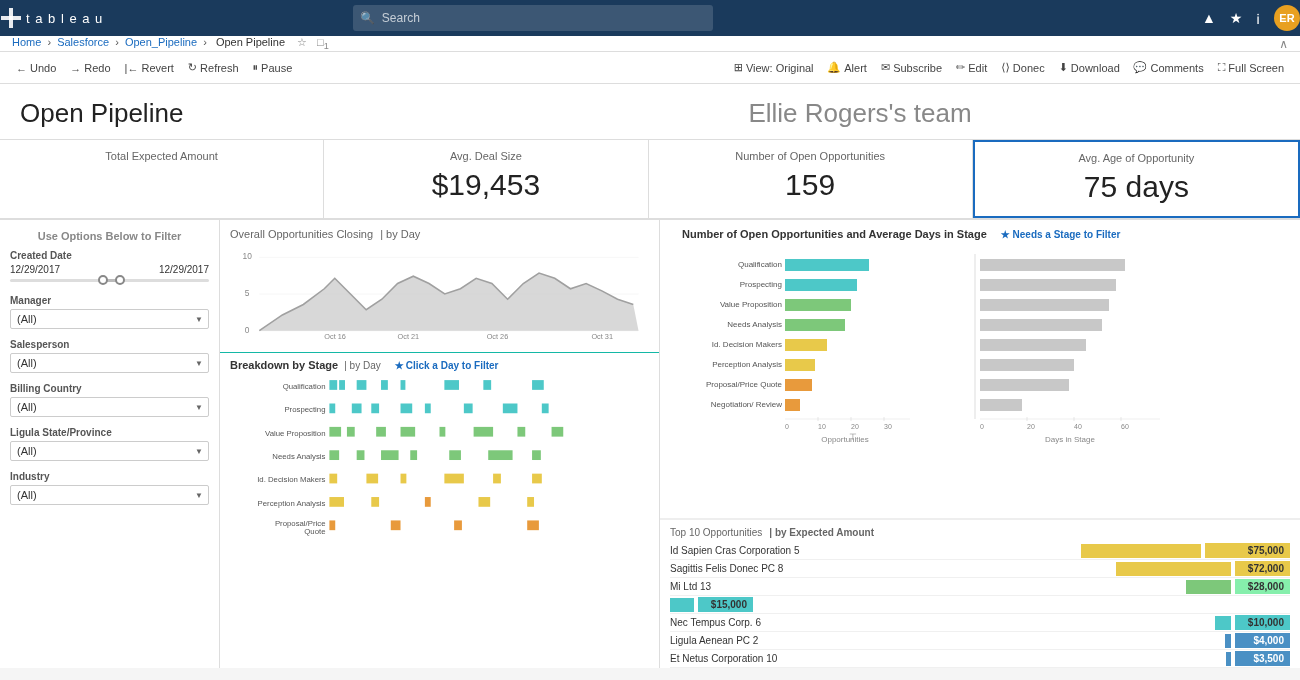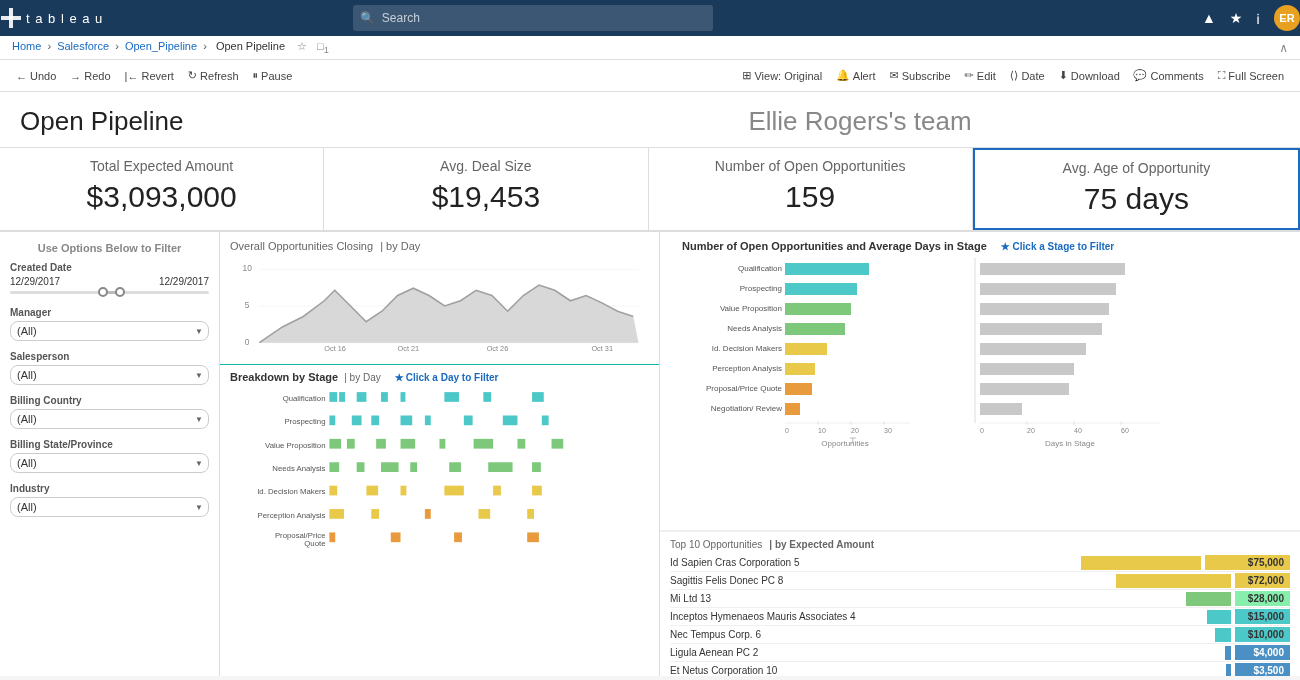--- a/index.html
+++ b/index.html
@@ -41,21 +41,21 @@
     .avatar {
       width: 26px; height: 26px; border-radius: 50%;
       background: #e8a020;
       display: flex; align-items: center; justify-content: center;
       font-size: 11px; font-weight: bold; color: white;
     }
 
     
     .breadcrumb-bar {
       background: white;
-      height: 24px;
+      height: 16px;
       display: flex; align-items: center;
       padding: 0 12px;
       font-size: 11px; color: #1a6bbf;
       border-bottom: 1px solid #ddd;
       justify-content: space-between;
     }
     .breadcrumb-bar a { color: #1a6bbf; text-decoration: none; }
     .breadcrumb-bar span { color: #555; margin: 0 3px; }
     .breadcrumb-right { color: #888; font-size: 12px; }
 
@@ -103,21 +103,21 @@
     .kpi-row {
       display: flex; background: white;
       border-bottom: 2px solid #ddd;
     }
     .kpi-card {
       flex: 1; padding: 10px 20px 12px;
       border-right: 1px solid #ddd;
       text-align: center;
     }
     .kpi-card:last-child { border-right: none; border: 2px solid #1a6bbf; }
-    .kpi-label { font-size: 14px; color: #666; margin-bottom: 6px; }
+    .kpi-label { font-size: 11px; color: #666; margin-bottom: 6px; }
     .kpi-value { font-size: 30px; font-weight: 300; color: #222; }
 
     
     .dashboard-grid {
       display: flex;
       height: calc(100% - 130px);
     }
 
     
     .filters-panel {
@@ -132,21 +132,21 @@
       text-align: center;
     }
     .filter-group { margin-bottom: 10px; }
     .filter-label { font-size: 10px; color: #555; margin-bottom: 3px; font-weight: 600; }
     .date-range { display: flex; justify-content: space-between; align-items: center; font-size: 10px; color: #333; }
     .range-slider { width: 100%; margin: 4px 0; position: relative; height: 6px; }
     .range-track { height: 3px; background: #ddd; border-radius: 2px; position: relative; margin-top: 3px; }
     .range-fill { position: absolute; background: #bbb; height: 100%; border-radius: 2px; }
     .range-thumb { position: absolute; width: 10px; height: 10px; background: white; border: 2px solid #888; border-radius: 50%; top: -4px; cursor: pointer; }
     .filter-select {
-      width: 100%; border: 1px solid #ccc; border-radius: 8px;
+      width: 100%; border: 1px solid #ccc; border-radius: 2px;
       padding: 3px 6px; font-size: 11px; color: #333; background: white;
       appearance: none; cursor: pointer;
     }
     .select-wrapper { position: relative; }
     .select-wrapper::after {
       content: '▼'; position: absolute; right: 6px; top: 50%; transform: translateY(-50%);
       font-size: 8px; color: #666; pointer-events: none;
     }
 
     
@@ -191,21 +191,21 @@
       display: flex; flex-direction: column;
     }
 
     
     .horiz-chart-section {
       padding: 8px 10px;
       border-bottom: 1px solid #eee;
       flex: 1;
     }
     .horiz-chart-title {
-      font-size: 11px; font-weight: 600; color: #333; margin-bottom: 6px;
+      font-size: 11px; font-weight: 600; color: #333; margin-bottom: 14px;
       display: flex; align-items: center; gap: 8px; padding-left: 12px;
     }
 
     
     .top10-section {
       padding: 6px 10px;
       border-top: 1px solid #eee;
     }
     .top10-title { font-size: 11px; font-weight: 600; color: #333; margin-bottom: 4px; }
     .top10-title span { font-weight: 300; font-size: 10px; color: #666; }
@@ -294,21 +294,21 @@
     <button class="toolbar-btn">
       <span>✉</span>
       <span>Subscribe</span>
     </button>
     <button class="toolbar-btn">
       <span>✏</span>
       <span>Edit</span>
     </button>
     <button class="toolbar-btn">
       <span>⟨⟩</span>
-      <span>Date</span>
+      <span>Donec</span>
     </button>
     <button class="toolbar-btn">
       <span>⬇</span>
       <span>Download</span>
     </button>
     <button class="toolbar-btn">
       <span>💬</span>
       <span>Comments</span>
     </button>
     <button class="toolbar-btn">
@@ -321,21 +321,20 @@
 <div class="main-content">
 
   <div class="dashboard-header">
     <div class="dashboard-title">Open Pipeline</div>
     <div class="dashboard-subtitle">Ellie Rogers's team</div>
   </div>
 
   <div class="kpi-row">
     <div class="kpi-card">
       <div class="kpi-label">Total Expected Amount</div>
-      <div class="kpi-value">$3,093,000</div>
     </div>
     <div class="kpi-card">
       <div class="kpi-label">Avg. Deal Size</div>
       <div class="kpi-value">$19,453</div>
     </div>
     <div class="kpi-card">
       <div class="kpi-label">Number of Open Opportunities</div>
       <div class="kpi-value">159</div>
     </div>
     <div class="kpi-card" style="border: 2px solid #1a6bbf;">
@@ -386,21 +385,21 @@
       <div class="filter-group">
         <div class="filter-label">Billing Country</div>
         <div class="select-wrapper">
           <select class="filter-select">
             <option>(All)</option>
           </select>
         </div>
       </div>
 
       <div class="filter-group">
-        <div class="filter-label">Billing State/Province</div>
+        <div class="filter-label">Ligula State/Province</div>
         <div class="select-wrapper">
           <select class="filter-select">
             <option>(All)</option>
           </select>
         </div>
       </div>
 
       <div class="filter-group">
         <div class="filter-label">Industry</div>
         <div class="select-wrapper">
@@ -517,21 +516,21 @@
       </div>
     </div>
 
     <div class="right-panel">
 
       <div class="horiz-chart-section">
         <div class="horiz-chart-title">
           <span>Number of Open Opportunities and Average Days in Stage</span>
           <span style="color:#1a6bbf;font-size:10px;margin-left:6px;">
             <span>★</span>
-            <span> Click a Stage to Filter</span>
+            <span> Needs a Stage to Filter</span>
           </span>
         </div>
 
         <svg width="100%" height="195" viewBox="0 0 620 195">
 
           <text x="112" y="13" font-size="8" fill="#555" text-anchor="end">Qualification</text>
           <text x="112" y="33" font-size="8" fill="#555" text-anchor="end">Prospecting</text>
           <text x="112" y="53" font-size="8" fill="#555" text-anchor="end">Value Proposition</text>
           <text x="112" y="73" font-size="8" fill="#555" text-anchor="end">Needs Analysis</text>
           <text x="112" y="93" font-size="8" fill="#555" text-anchor="end">Id. Decision Makers</text>
@@ -626,21 +625,20 @@
 
           <div class="top10-row">
             <span class="top10-name">Mi Ltd 13</span>
             <div class="top10-bar-wrap">
               <div class="top10-bar" style="width:45px;background:#7dc87a;"></div>
               <span class="top10-val" style="background:#86efac;">$28,000</span>
             </div>
           </div>
 
           <div class="top10-row">
-            <span class="top10-name">Inceptos Hymenaeos Mauris Associates 4</span>
             <div class="top10-bar-wrap">
               <div class="top10-bar" style="width:24px;background:#4dc8c8;"></div>
               <span class="top10-val" style="background:#4dc8c8;">$15,000</span>
             </div>
           </div>
 
           <div class="top10-row">
             <span class="top10-name">Nec Tempus Corp. 6</span>
             <div class="top10-bar-wrap">
               <div class="top10-bar" style="width:16px;background:#4dc8c8;"></div>

